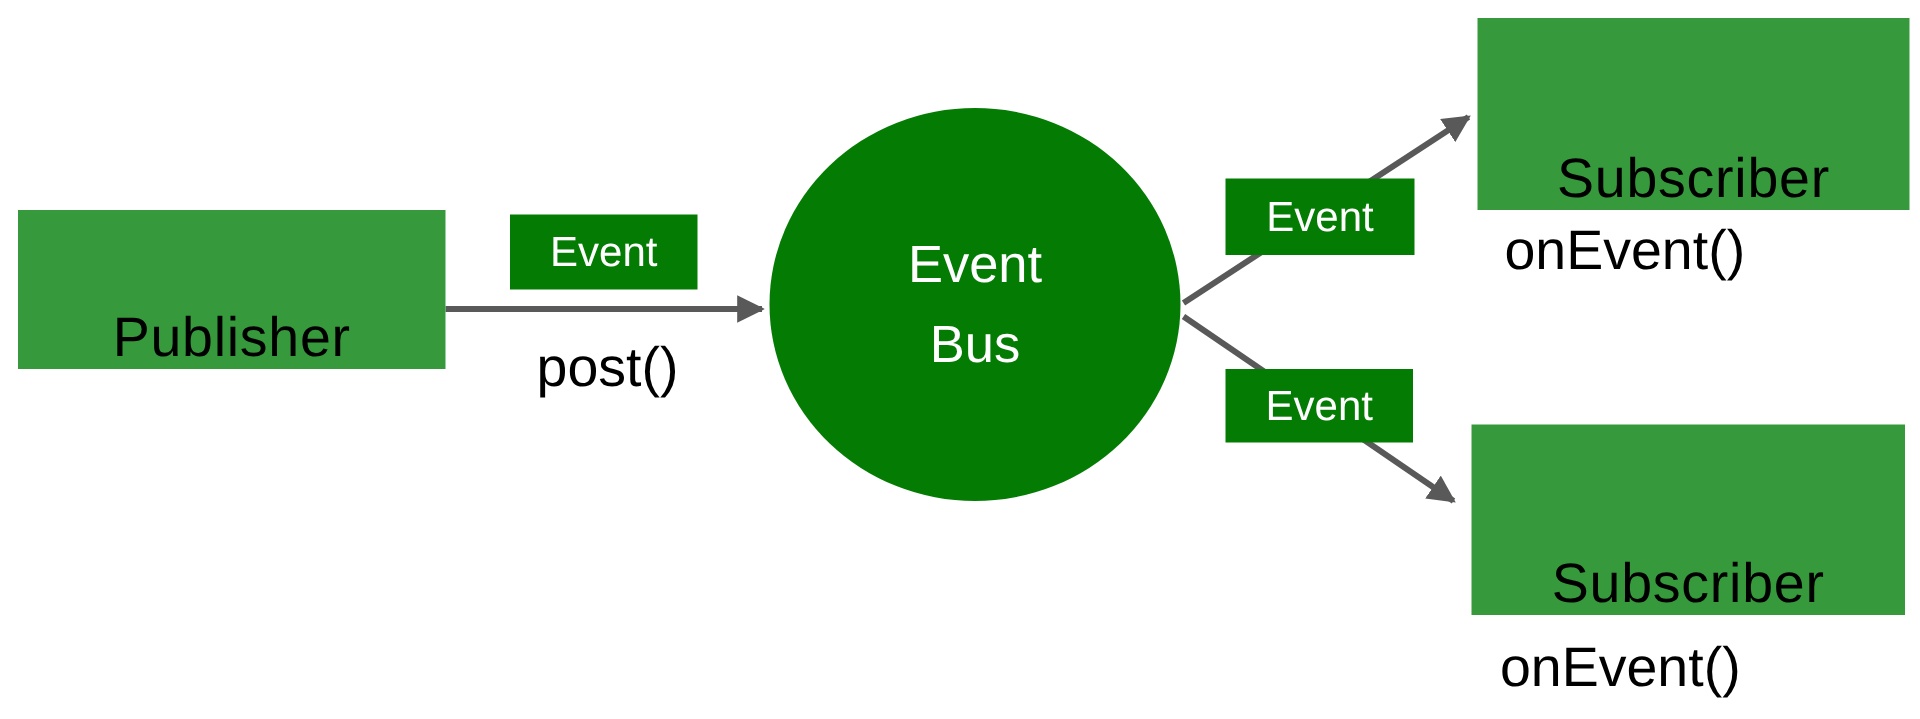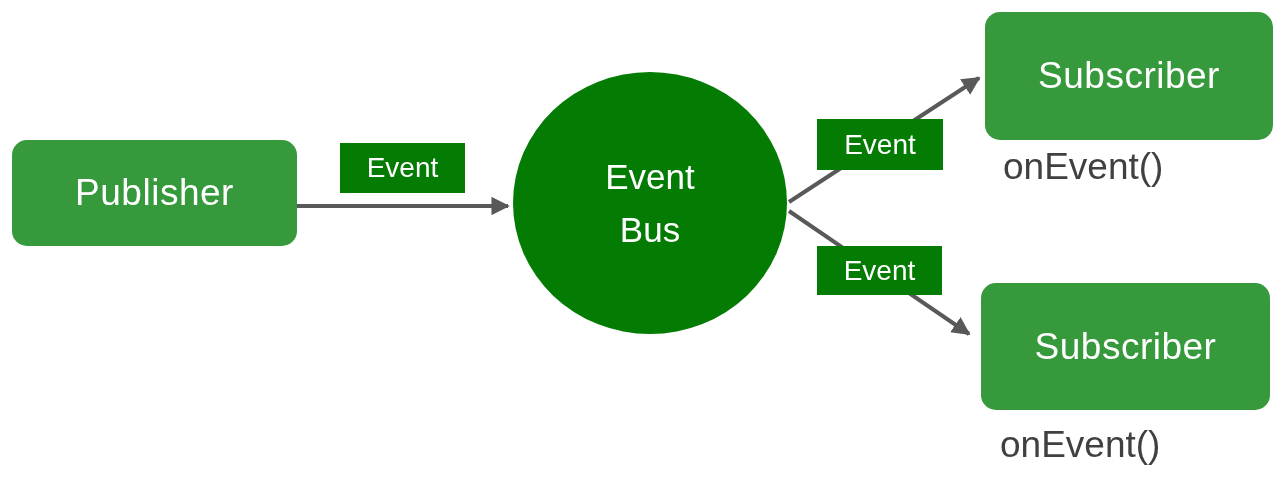--- a/index.html
+++ b/index.html
@@ -18,27 +18,26 @@
   .arrows-layer {
     position: absolute;
     left: 0; top: 0;
     width: 1280px;
     height: 479px;
     pointer-events: none;
   }
   .node-box {
     position: absolute;
     display: flex;
-    align-items: center;
+    align-items: flex-end;
     justify-content: center;
-    color: #ffffff;
+    color: #000000;
     font-size: 37px;
     font-weight: 400;
     letter-spacing: 0.5px;
-    border-radius: 15px;
   }
   .publisher-box {
     left: 12px; top: 140px;
     width: 285px; height: 106px;
     background: #36993B;
   }
   .subscriber-box-top {
     left: 985px; top: 12px;
     width: 288px; height: 128px;
     background: #36993B;
@@ -70,21 +69,21 @@
     justify-content: center;
     background: #047C04;
     color: #ffffff;
     font-size: 28px;
   }
   .event-tag-post   { left: 340px; top: 143px; width: 125px; height: 50px; }
   .event-tag-top    { left: 817px; top: 119px; width: 126px; height: 51px; }
   .event-tag-bottom { left: 817px; top: 246px; width: 125px; height: 49px; }
   .code-caption {
     position: absolute;
-    color: #404040;
+    color: #000000;
     font-size: 37px;
     white-space: nowrap;
   }
   .post-caption {
     left: 325px; top: 224px;
     width: 160px;
     text-align: center;
   }
   .onevent-caption-top    { left: 1003px; top: 146px; }
   .onevent-caption-bottom { left: 1000px; top: 424px; }
@@ -106,20 +105,21 @@
   </svg>
 
   <div class="node-box publisher-box">
     <span>Publisher</span>
   </div>
 
   <div class="event-tag event-tag-post">
     <span>Event</span>
   </div>
 
+  <div class="code-caption post-caption">post()</div>
 
   <div class="bus-circle">
     <span>Event</span>
     <span>Bus</span>
   </div>
 
   <div class="event-tag event-tag-top">
     <span>Event</span>
   </div>
 

